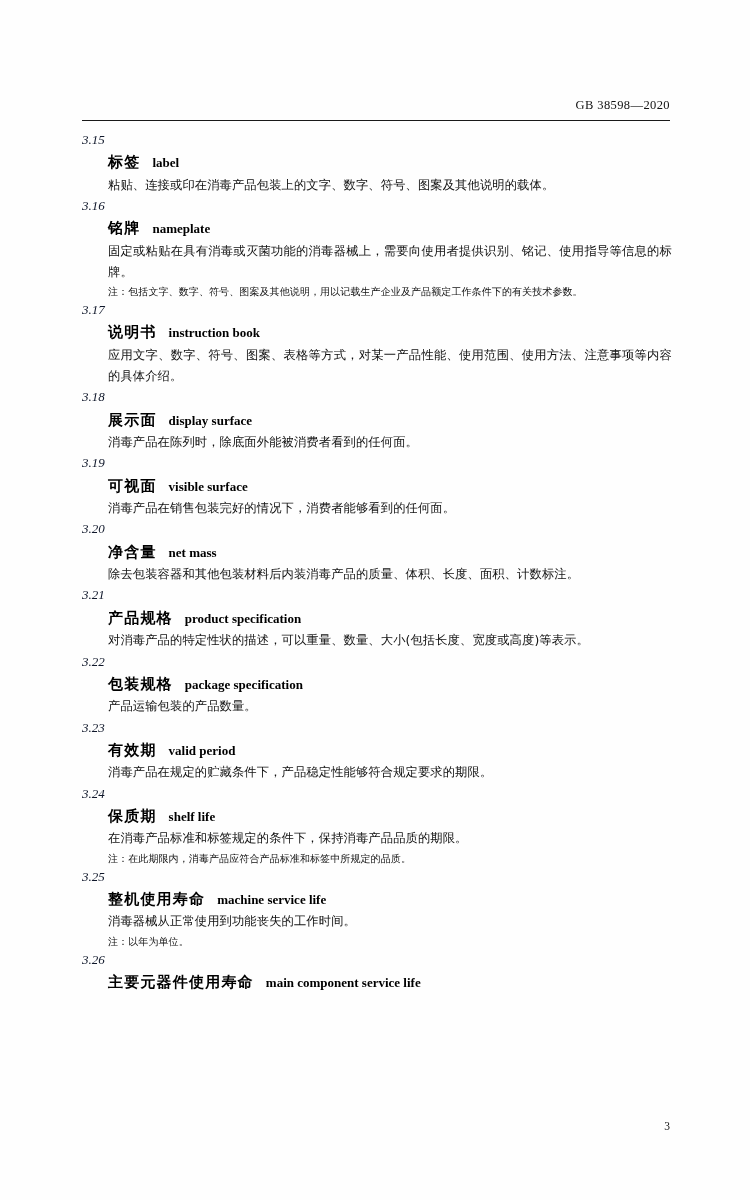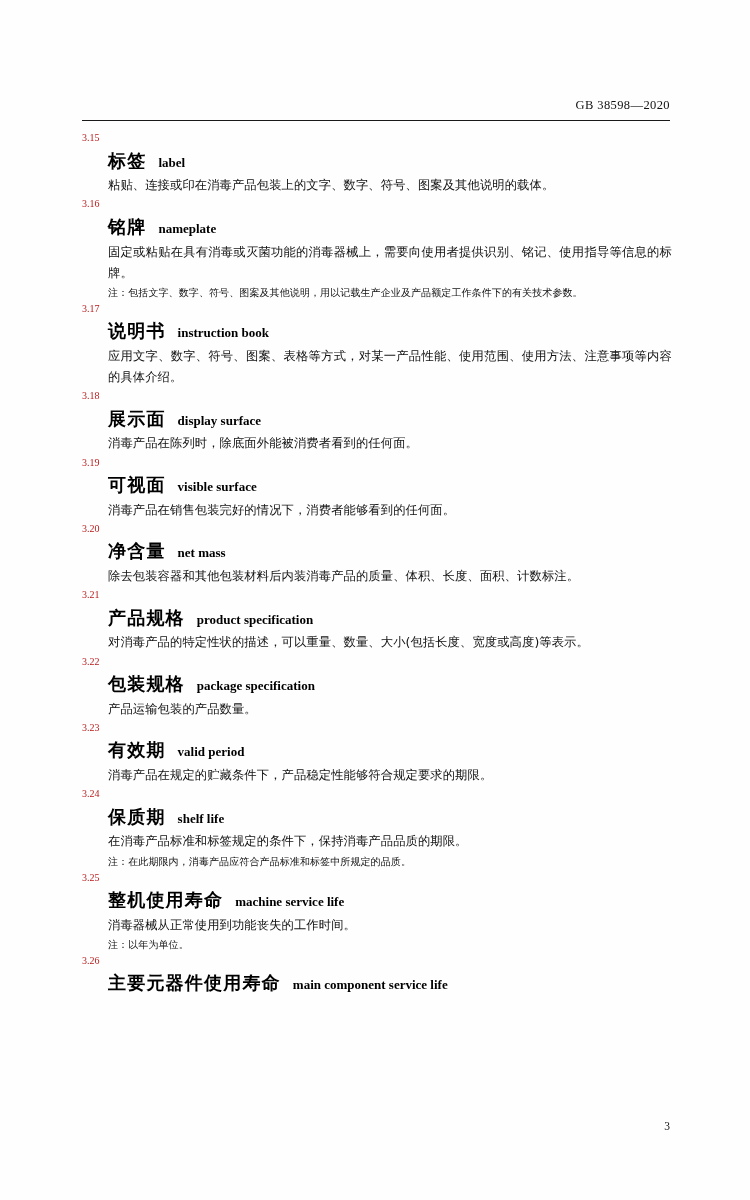--- a/index.html
+++ b/index.html
@@ -43,36 +43,37 @@
   .content {
     position: absolute;
     left: 82px;
     top: 130px;
     width: 590px;
   }
   .entry {
     margin-bottom: 0px;
   }
   .num {
-    font-size: 10px;
+    font-size: 13px;
     line-height: 1.55;
-    color: #b91c1c;
+    color: #0f172a;
     font-family: "Liberation Serif", serif;
+    font-style: italic;
   }
   .term {
     font-size: 13px;
     line-height: 1.65;
     font-weight: bold;
     padding-left: 26px;
     color: #000;
   }
   .term .cn {
     font-family: "DejaVu Sans", sans-serif;
     font-weight: bold;
-    font-size: 18px;
+    font-size: 15px;
     letter-spacing: 1.2px;
   }
   .term .en {
     font-family: Liberation Serif, serif;
     font-weight: bold;
     font-size: 13px;
     margin-left: 12px;
   }
   .def {
     font-size: 12.3px;

